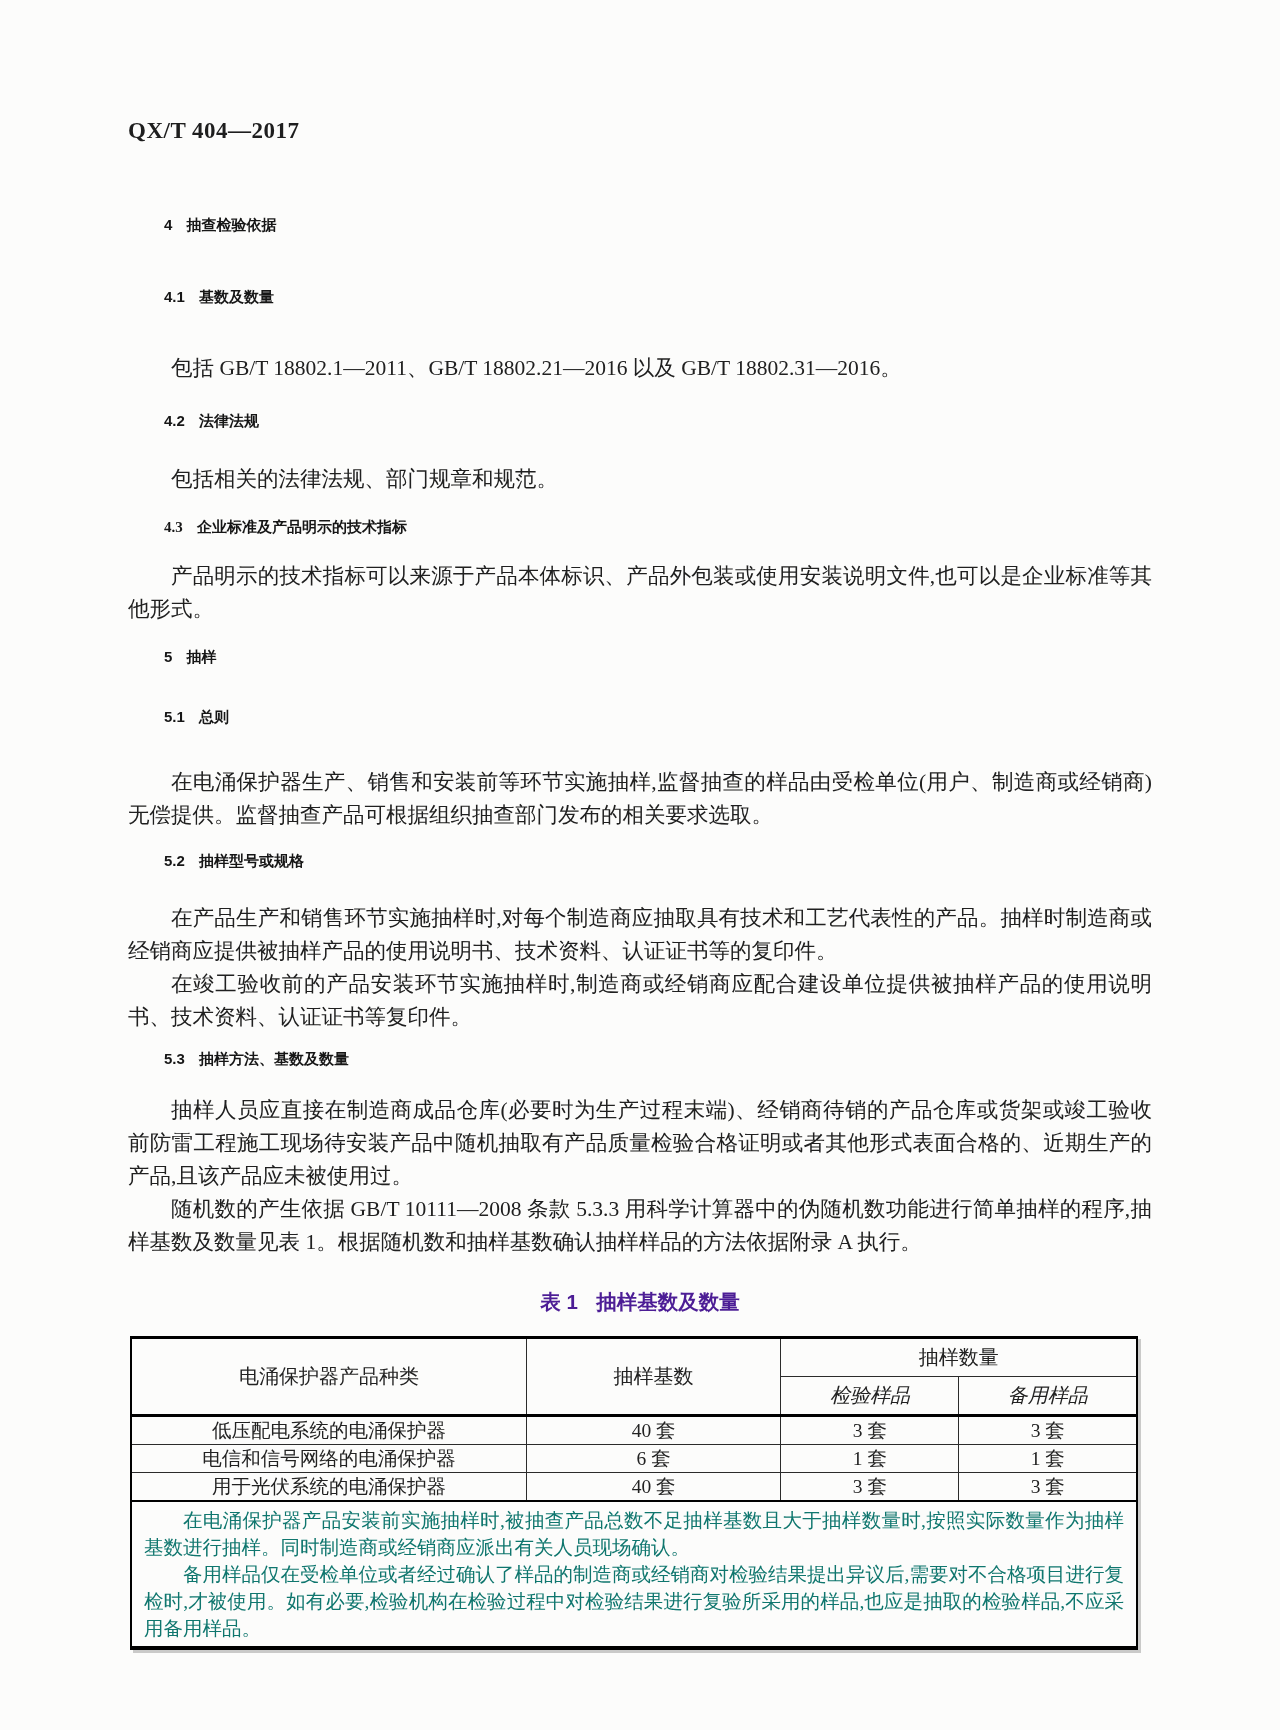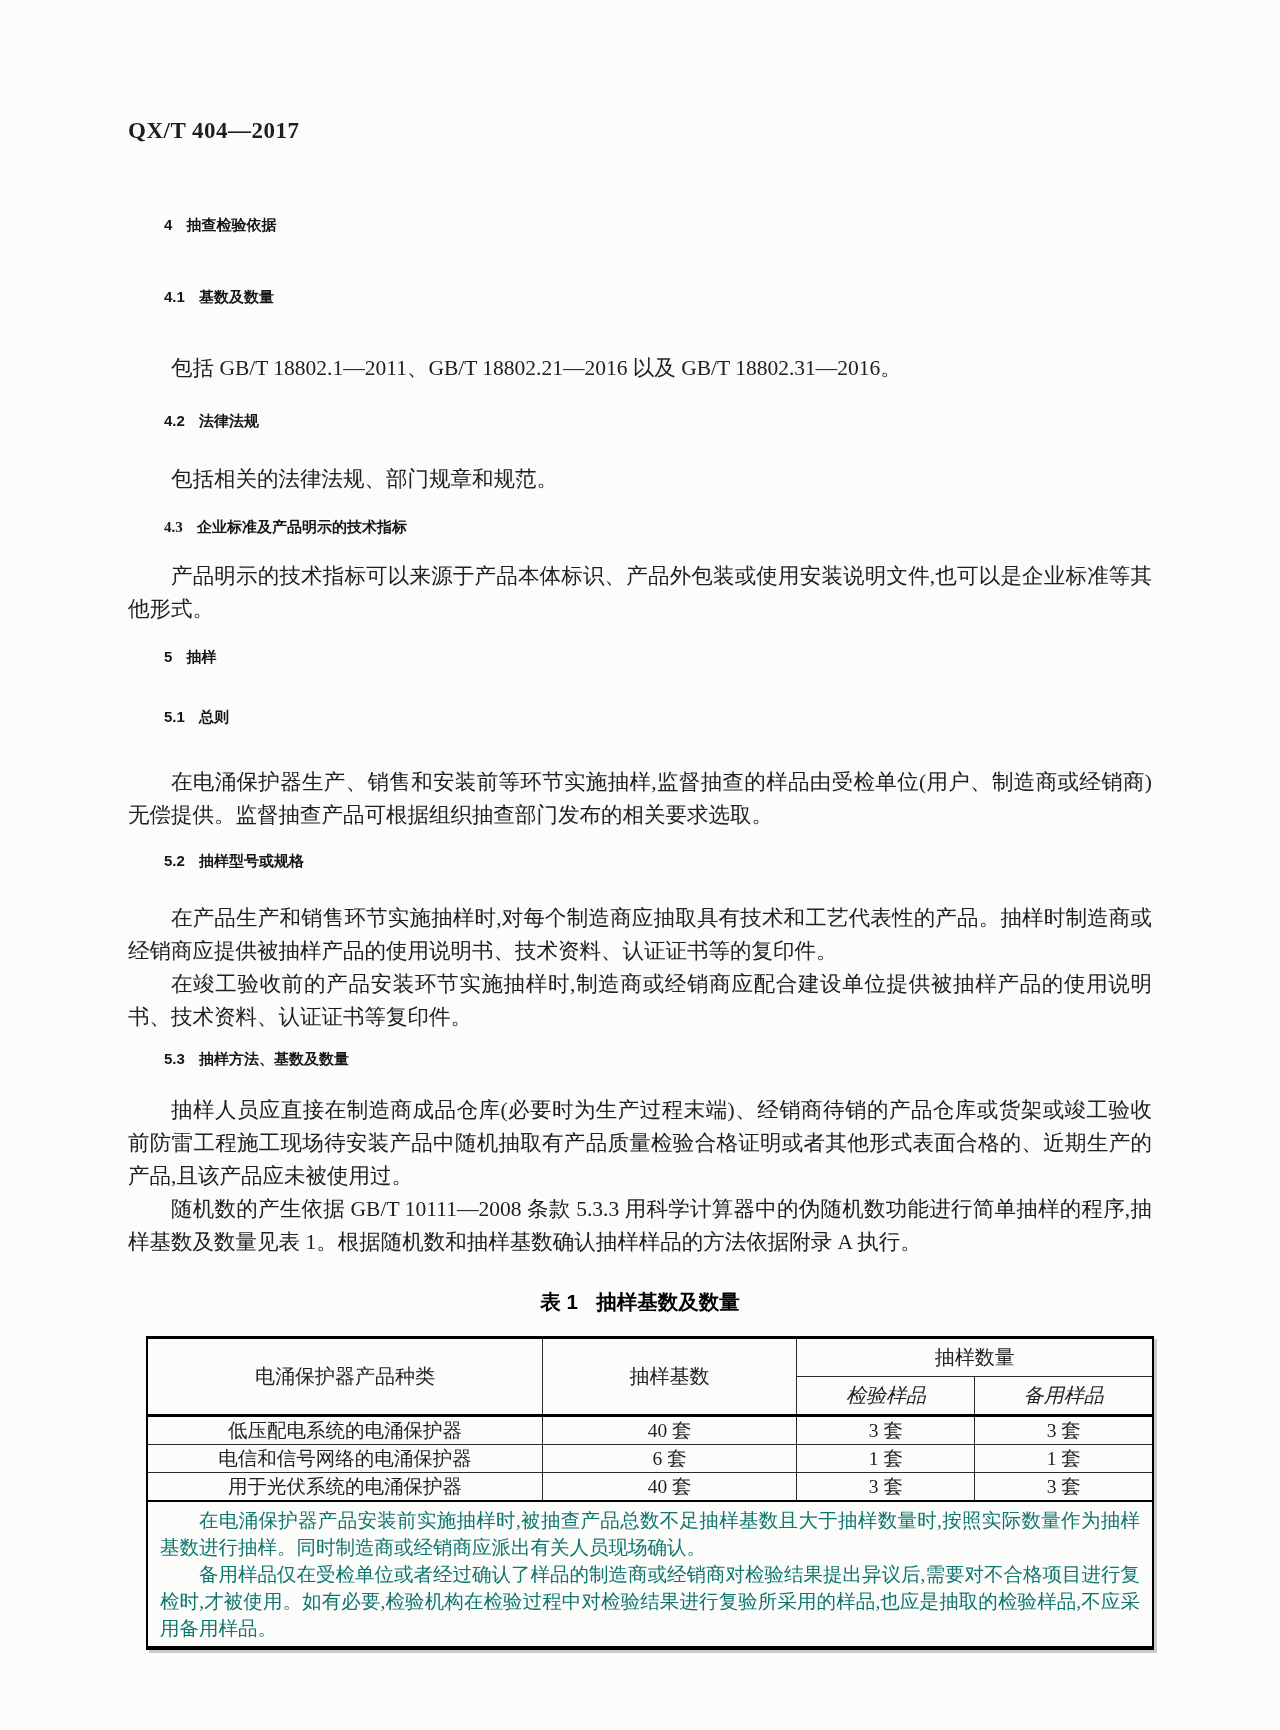--- a/index.html
+++ b/index.html
@@ -49,21 +49,21 @@
   }
   .para p { margin: 0; text-indent: 2em; }
 
   .table-caption {
     left: 128px; top: 1288px;
     width: 1024px;
     text-align: center;
     font-family: "Liberation Sans", "DejaVu Sans", sans-serif;
     font-weight: bold;
     font-size: 20.5px;
-    color: #000000;
+    color: #4c1d95;
   }
   .caption-label { margin-right: 0.9em; }
 
   .sample-table {
     left: 130px; top: 1336px;
     width: 1008px;
     border-collapse: collapse;
     font-size: 20px;
     color: #222;
     table-layout: fixed;
@@ -71,21 +71,21 @@
     box-shadow: 3px 3px 0 rgba(110,110,110,0.35);
   }
   .sample-table th, .sample-table td {
     border: 1px solid #2b2b2b;
     font-weight: normal;
     text-align: center;
     vertical-align: middle;
     padding: 0 4px;
     overflow: hidden;
   }
-  .sample-table { border: 2px solid #000; border-top-width: 3px; border-bottom-width: 4px; margin-left: 16px; }
+  .sample-table { border: 2px solid #000; border-top-width: 3px; border-bottom-width: 4px; }
   .sample-table tr.hdr-group th { height: 37px; }
   .sample-table tr.hdr-sub th { height: 37px; font-style: italic; }
   .sample-table tr.hdr-sub th, .sample-table tr.hdr-group th { font-size: 20px; }
   .sample-table tr.hdr-sub { border-bottom: 3px solid #000; }
   .sample-table tr.hdr-sub th { border-bottom: 3px solid #000; }
   .sample-table td { height: 27px; font-size: 19.5px; }
   .sample-table tr.last-data td { border-bottom: 2px solid #000; }
   .notes-cell {
     text-align: left !important;
     padding: 5px 12px 4px 12px !important;

